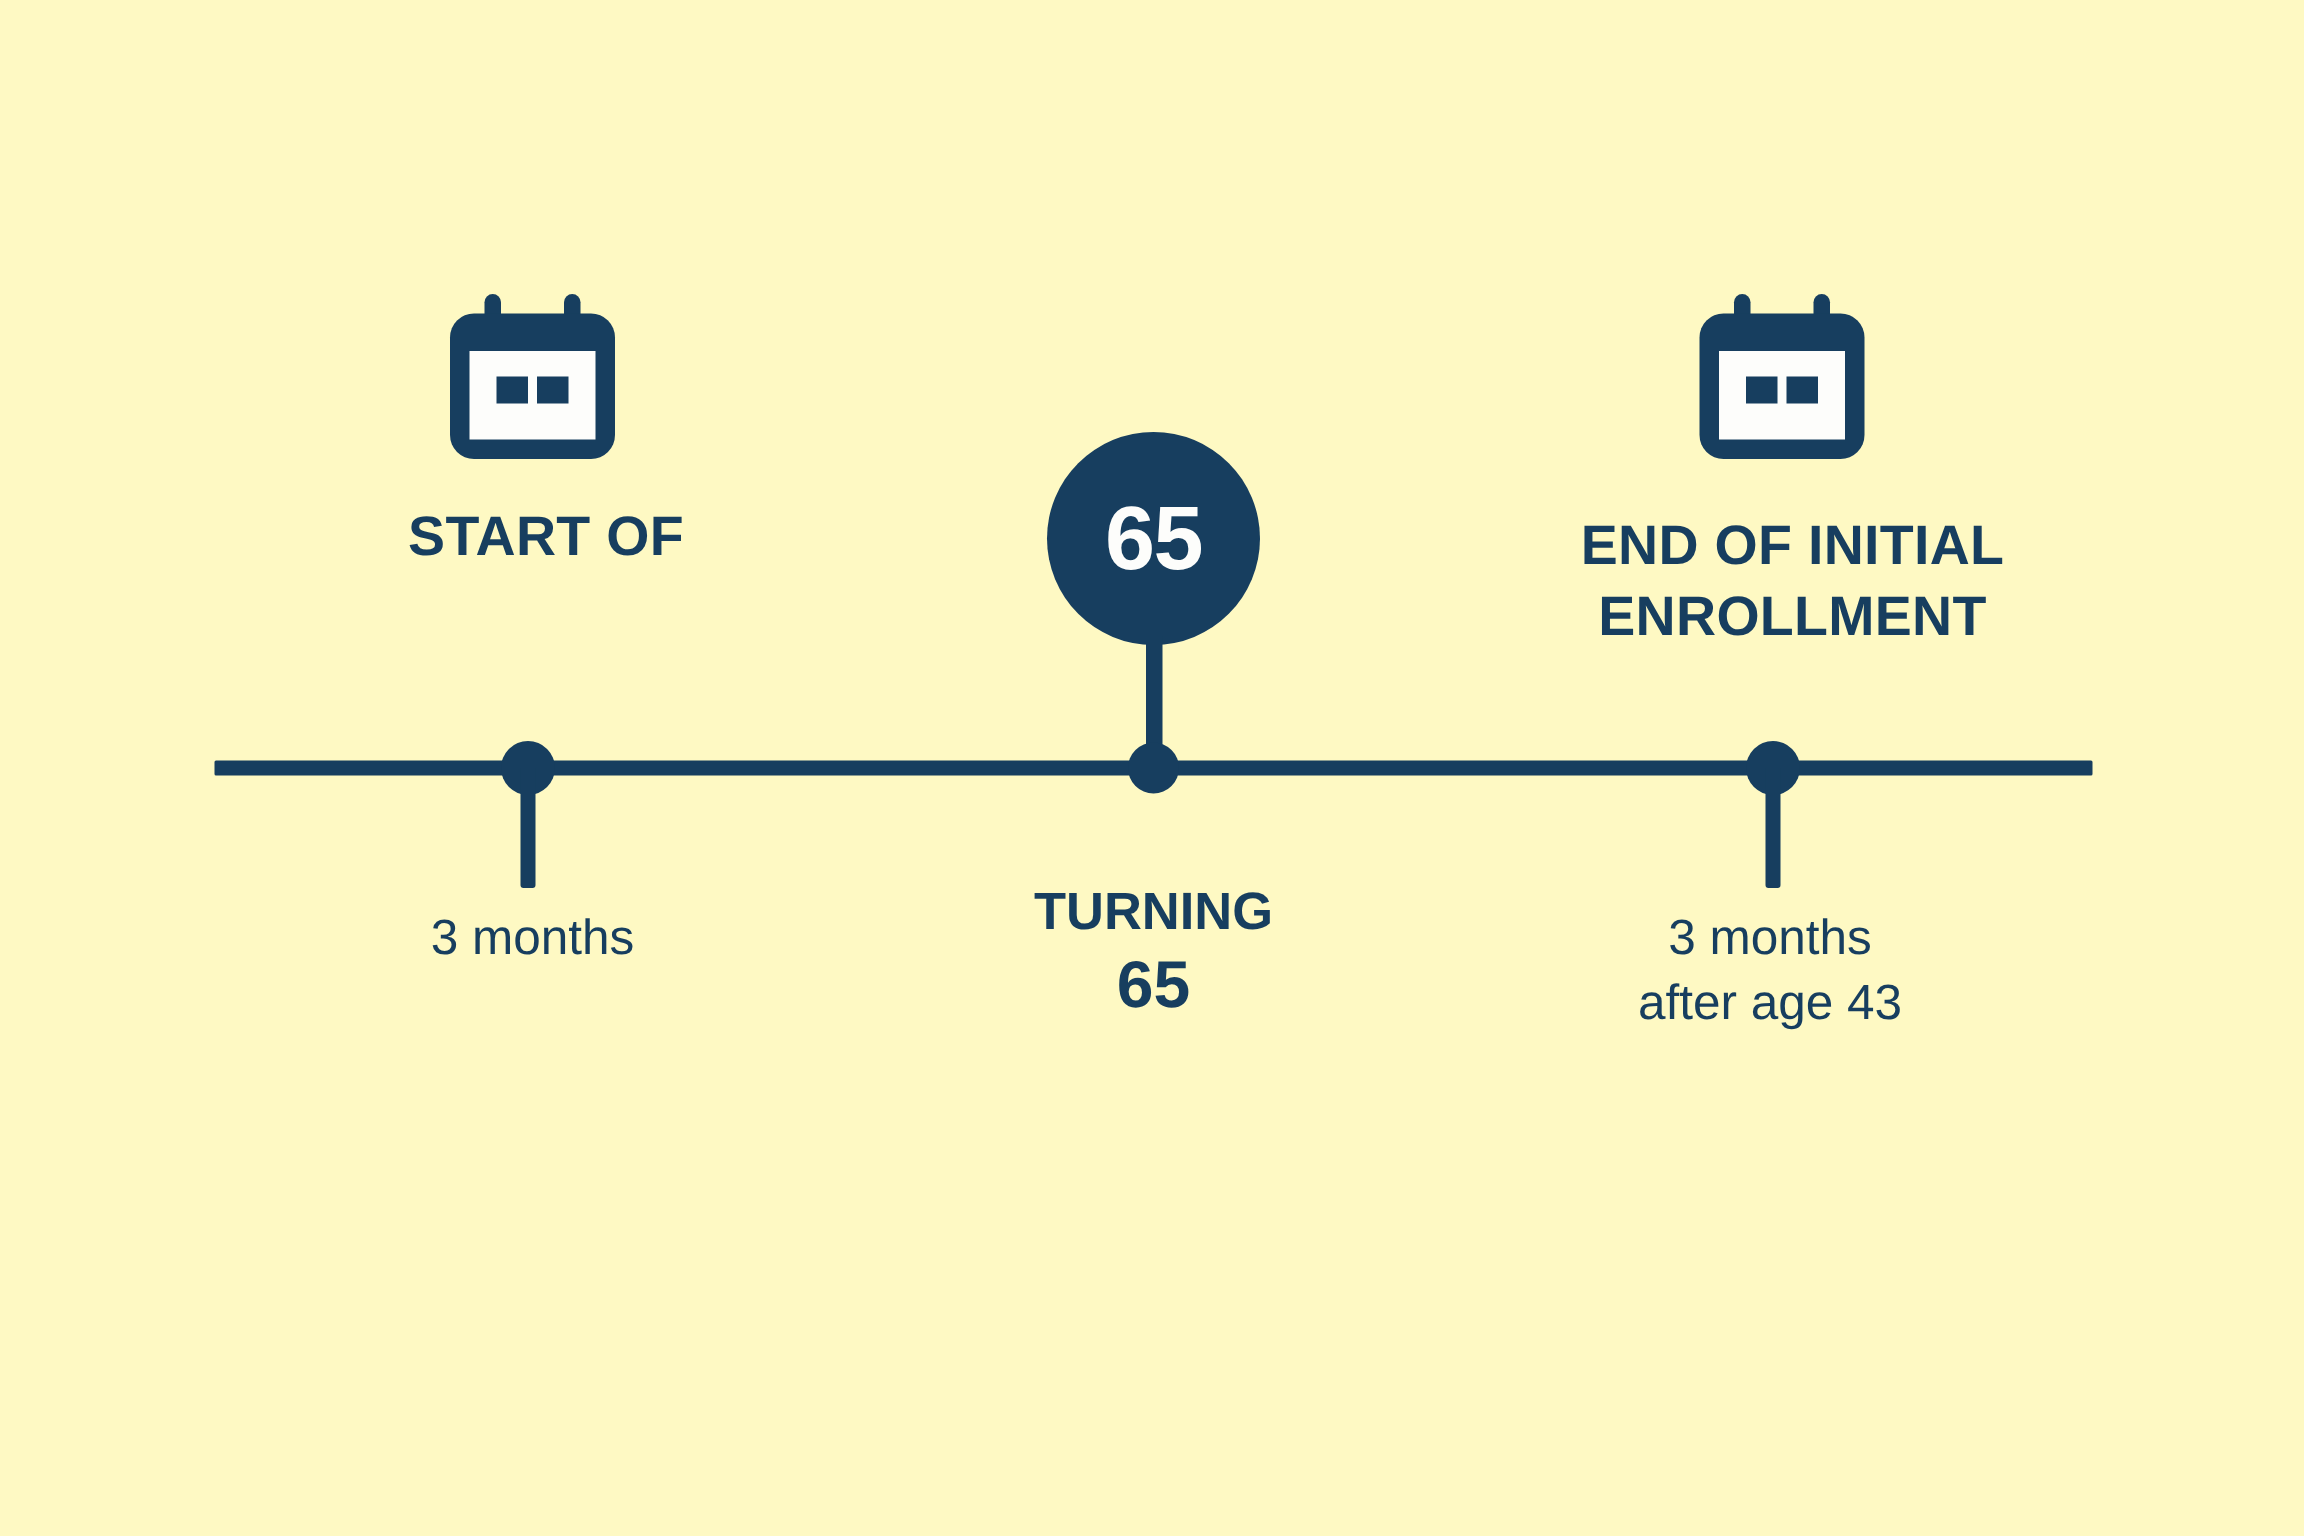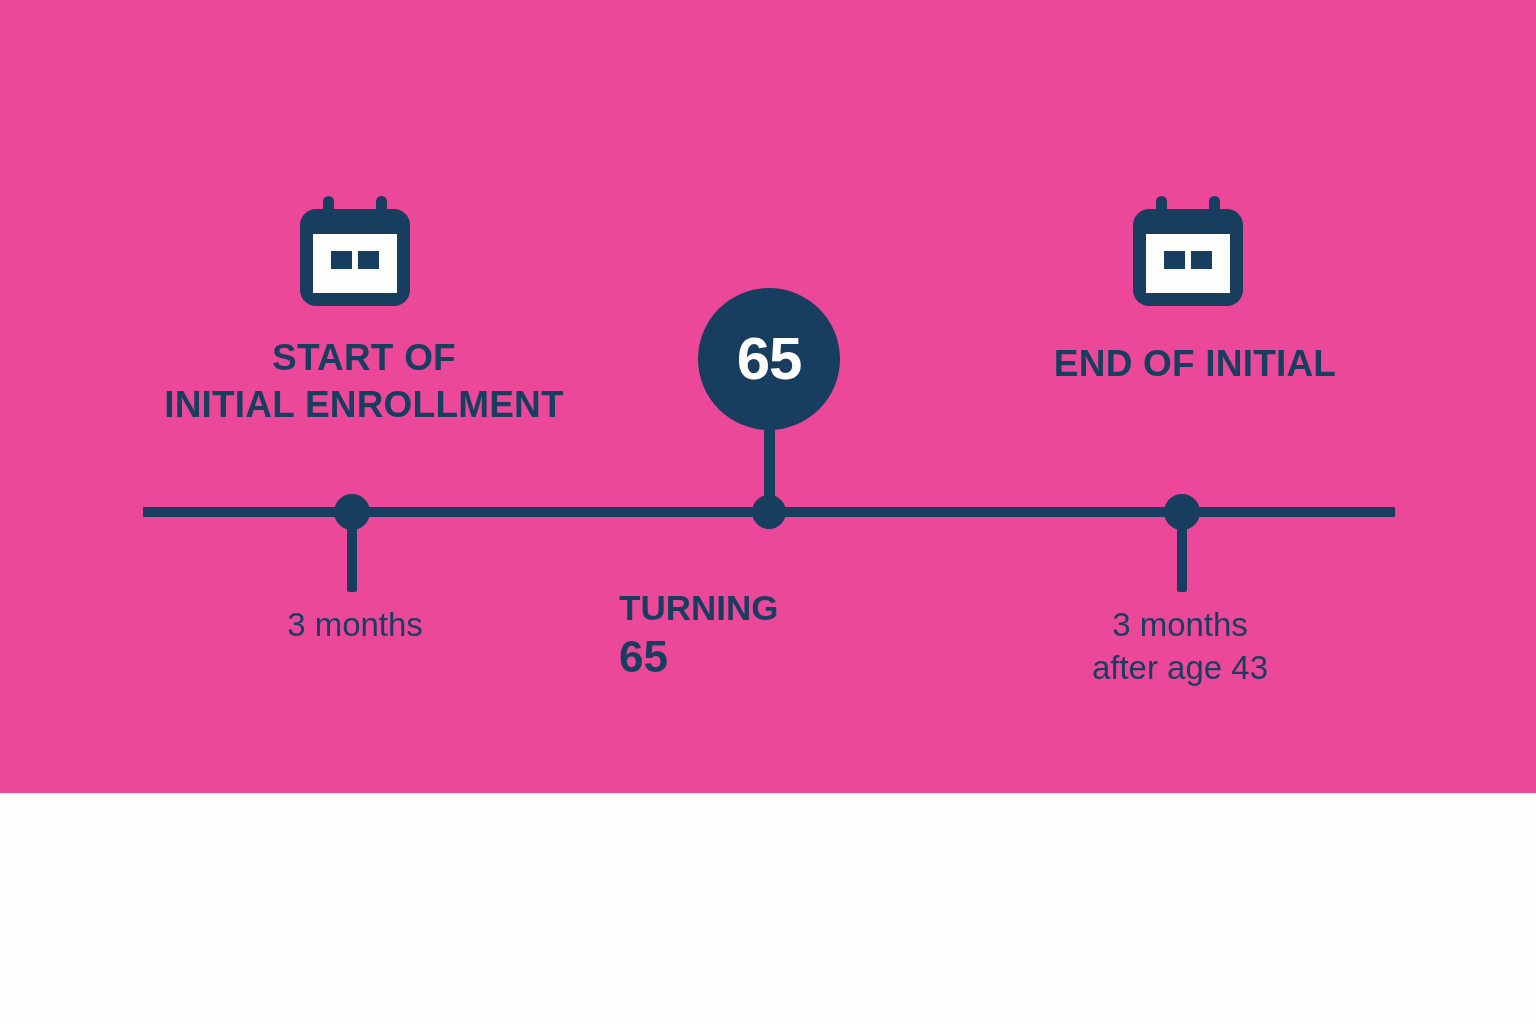--- a/index.html
+++ b/index.html
@@ -9,22 +9,22 @@
   body {
     width: 1536px;
     height: 1024px;
     background: #fdfdfb;
     font-family: "Liberation Sans", sans-serif;
     overflow: hidden;
   }
   .infographic {
     position: relative;
     width: 1536px;
-    height: 793px;
-    background: #ec4899;
+    height: 1024px;
+    background: #fef9c3;
   }
 
   
   .timeline-line {
     position: absolute;
     left: 143px;
     top: 507px;
     width: 1252px;
     height: 10px;
     background: #173e5f;
@@ -126,21 +126,21 @@
     line-height: 1.30;
   }
   .bottom-label.left  { left: 105px; top: 604px; width: 500px; }
   .bottom-label.right { left: 945px; top: 604px; width: 470px; }
 
   .center-label {
     position: absolute;
     left: 619px;
     top: 585px;
     width: 300px;
-    text-align: left;
+    text-align: center;
     color: #173e5f;
     font-size: 35px;
     font-weight: bold;
     line-height: 1.32;
     text-transform: uppercase;
   }
   .center-label .big-num {
     display: block;
     font-size: 44px;
     line-height: 1.18;
@@ -160,21 +160,20 @@
       <rect x="80" y="0" width="11" height="22" rx="5.5" fill="#173e5f"></rect>
       <rect x="4" y="13" width="110" height="97" rx="16" fill="#173e5f"></rect>
       <rect x="17" y="38" width="84" height="59" fill="#fdfdfb"></rect>
       <rect x="35" y="55" width="21" height="18" fill="#173e5f"></rect>
       <rect x="62" y="55" width="21" height="18" fill="#173e5f"></rect>
     </svg>
   </div>
 
   <div class="top-label left">
     <span class="label-line">START OF</span>
-    <span class="label-line">INITIAL ENROLLMENT</span>
   </div>
 
   <div class="marker left"></div>
   <div class="stem-down left"></div>
 
   <div class="bottom-label left">
     <span class="label-line">3 months</span>
   </div>
 
   <div class="age-bubble">
@@ -194,20 +193,21 @@
       <rect x="80" y="0" width="11" height="22" rx="5.5" fill="#173e5f"></rect>
       <rect x="4" y="13" width="110" height="97" rx="16" fill="#173e5f"></rect>
       <rect x="17" y="38" width="84" height="59" fill="#fdfdfb"></rect>
       <rect x="35" y="55" width="21" height="18" fill="#173e5f"></rect>
       <rect x="62" y="55" width="21" height="18" fill="#173e5f"></rect>
     </svg>
   </div>
 
   <div class="top-label right">
     <span class="label-line">END OF INITIAL</span>
+    <span class="label-line">ENROLLMENT</span>
   </div>
 
   <div class="marker right"></div>
   <div class="stem-down right"></div>
 
   <div class="bottom-label right">
     <span class="label-line">3 months</span>
     <span class="label-line">after age 43</span>
   </div>
 

